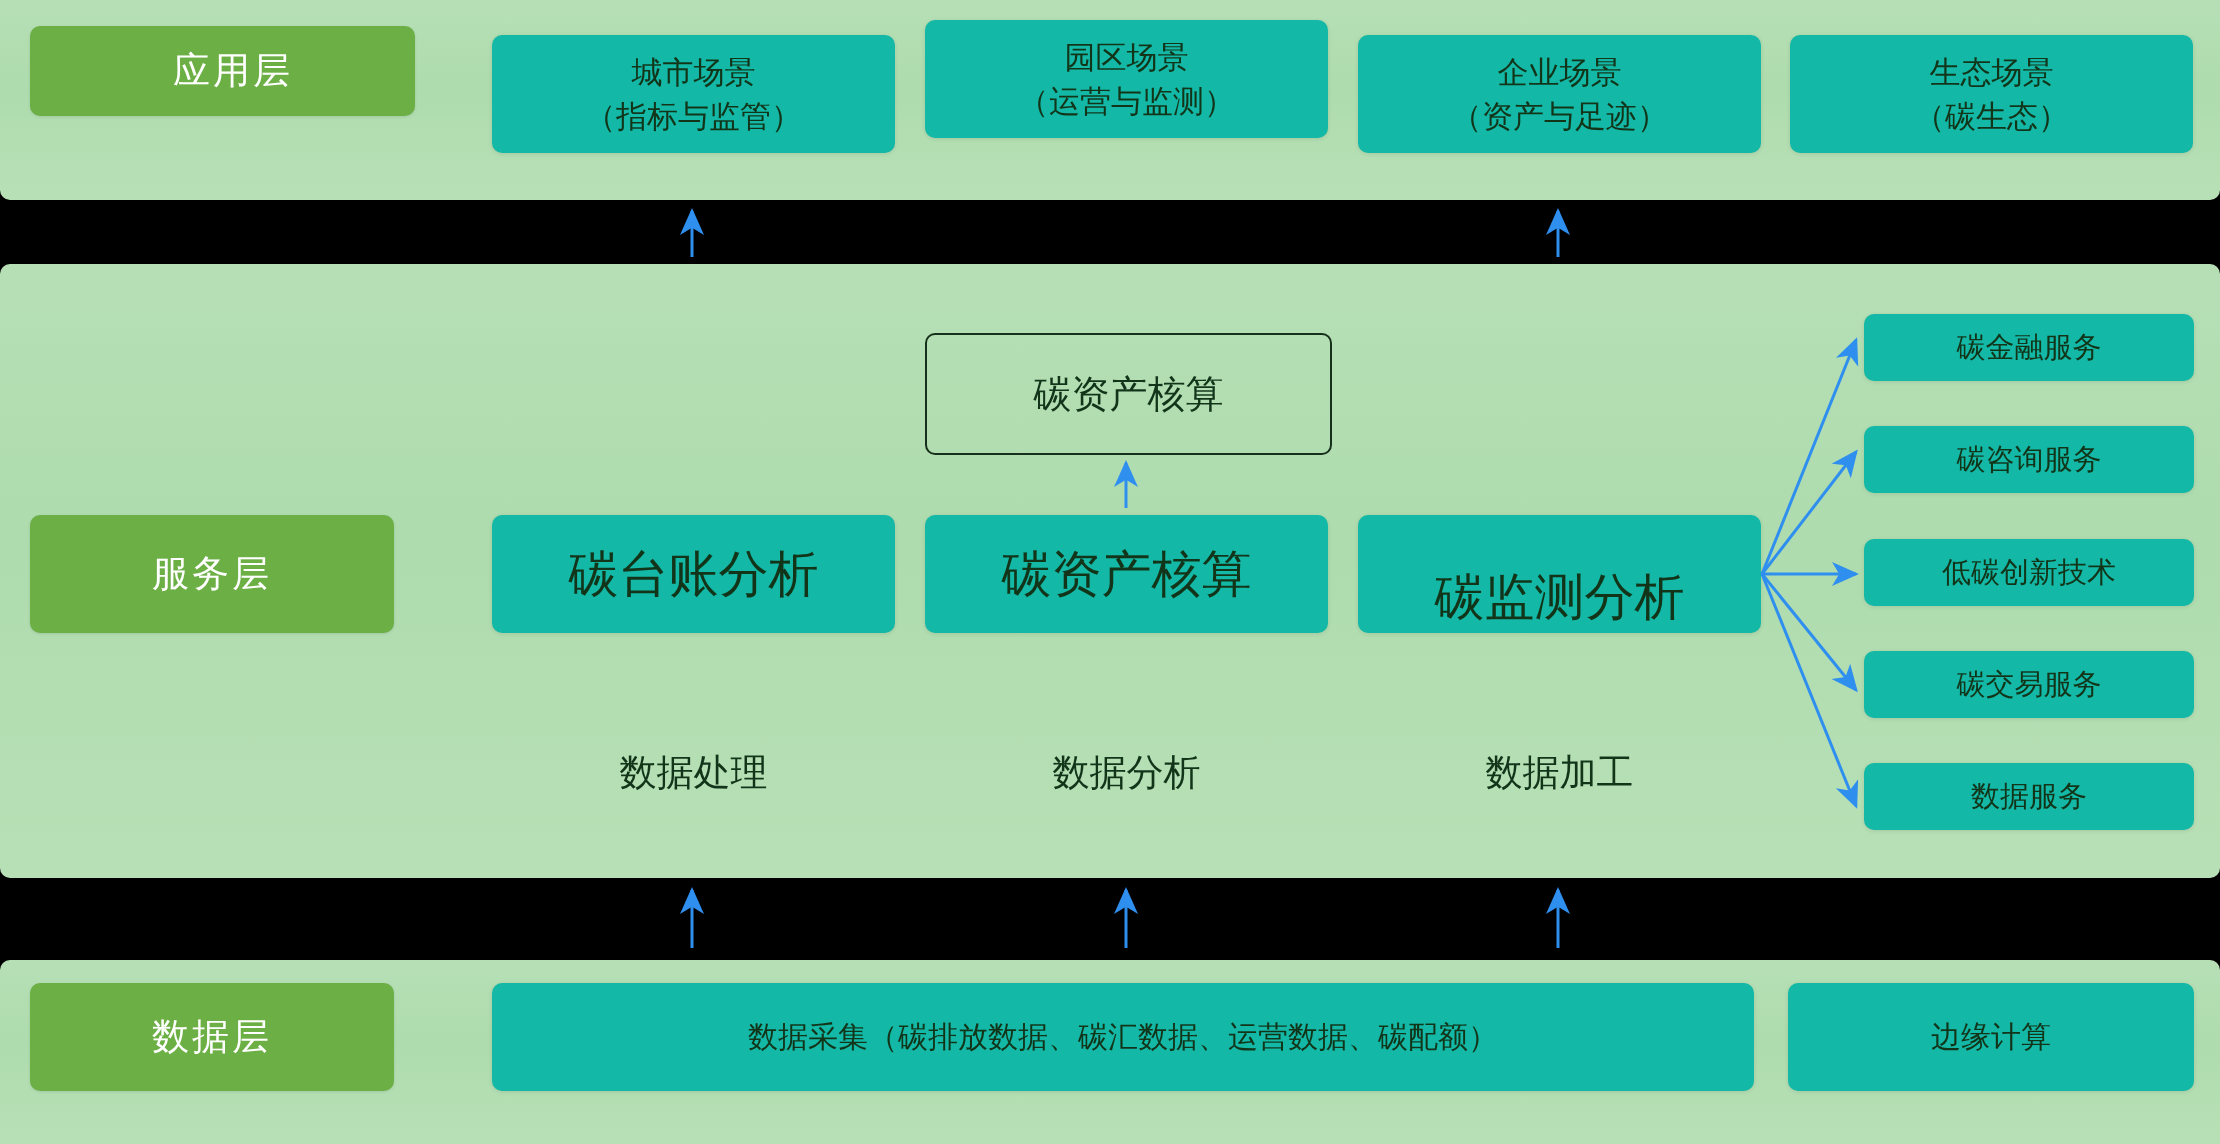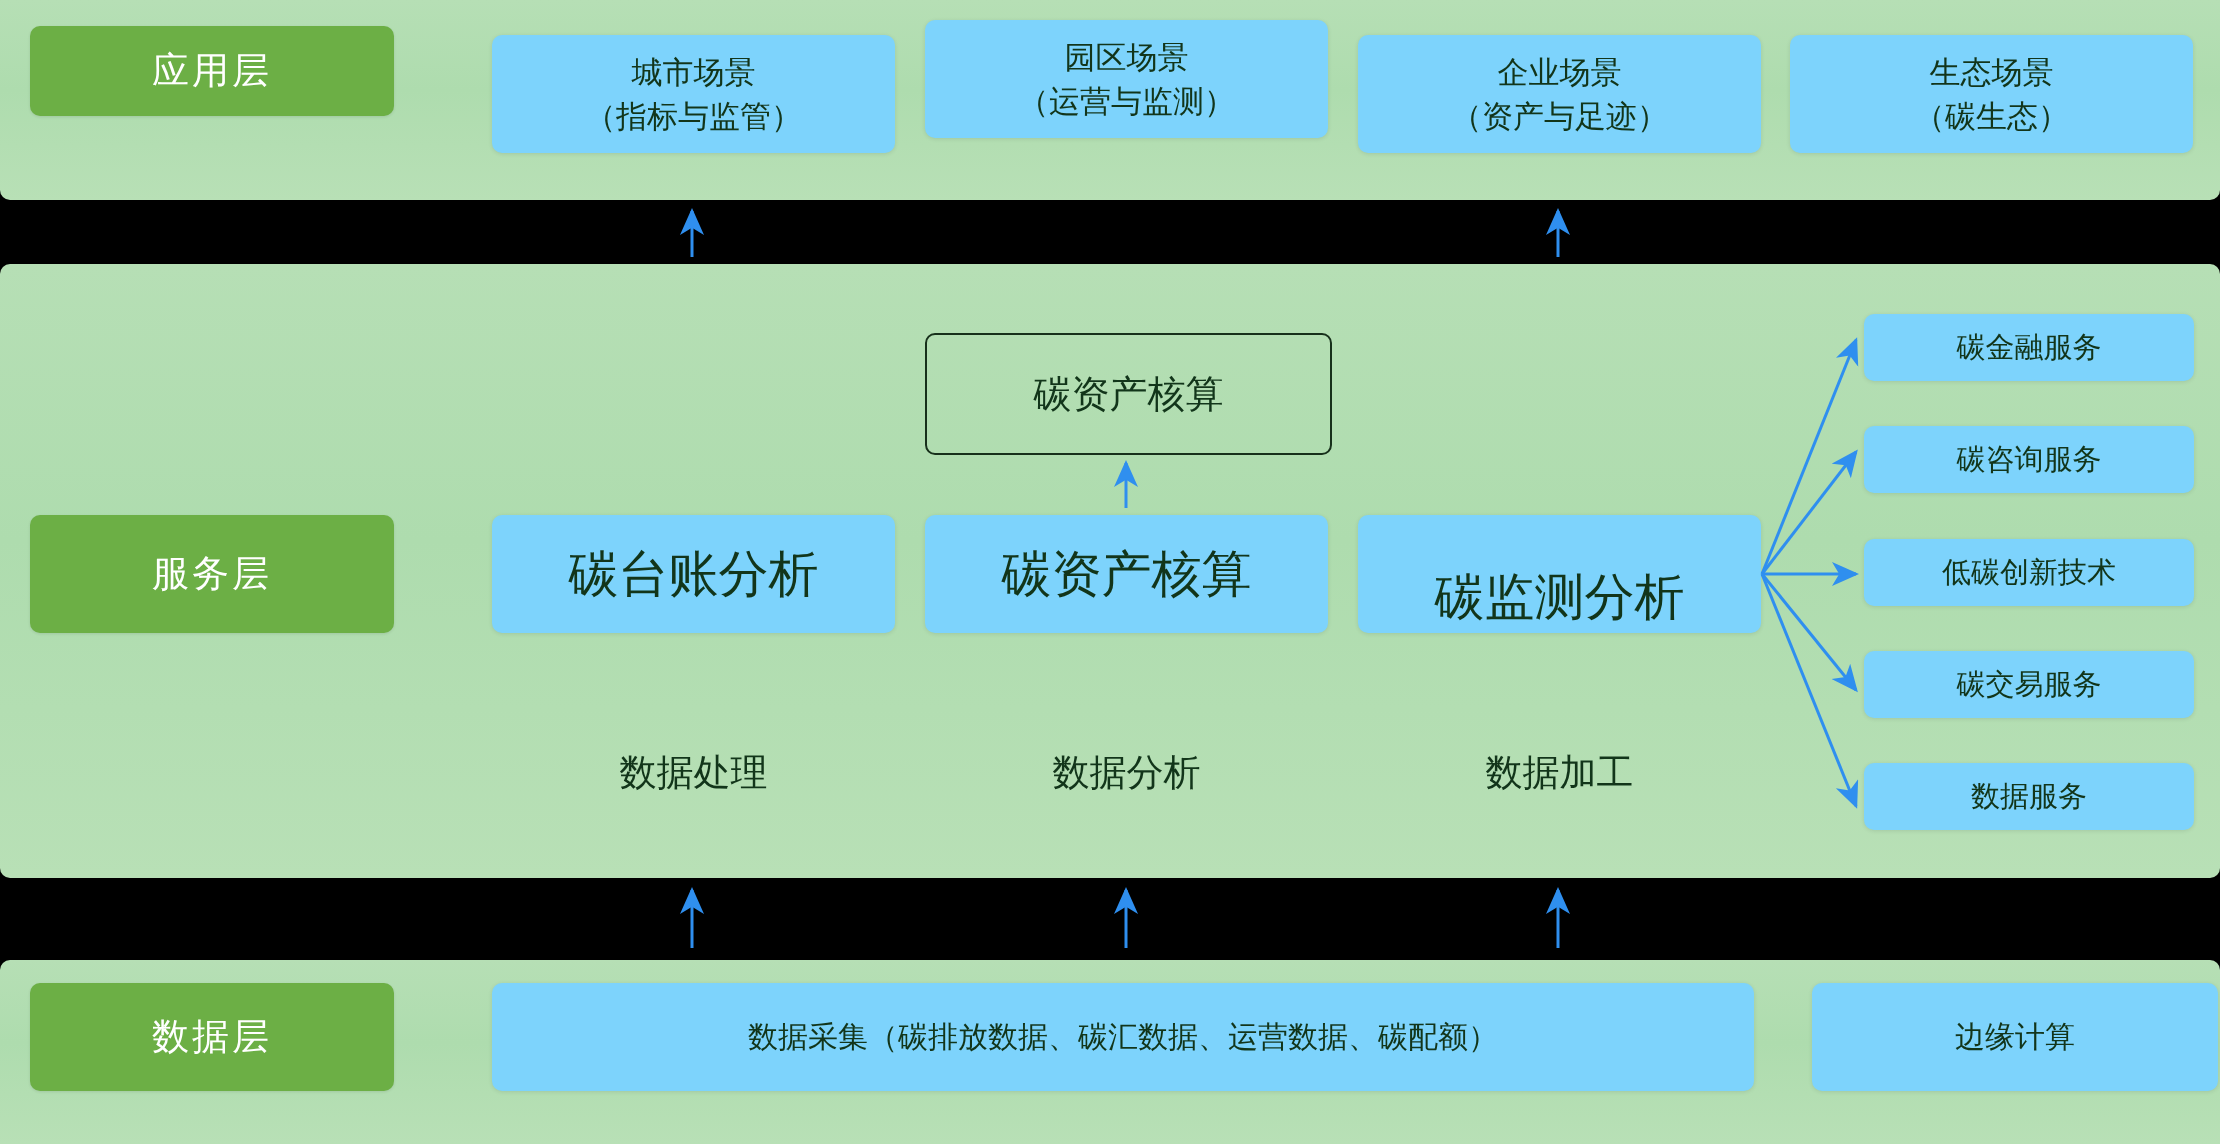--- a/index.html
+++ b/index.html
@@ -49,21 +49,21 @@
     align-items: center;
     justify-content: center;
     font-size: 37px;
     letter-spacing: 3px;
     box-shadow: 0 1px 3px rgba(0,0,0,0.10);
   }
 
   
   .card {
     position: absolute;
-    background: #7dd3fc;
+    background: #14b8a6;
     border-radius: 10px;
     display: flex;
     flex-direction: column;
     align-items: center;
     justify-content: center;
     color: #12351a;
     box-shadow: 0 1px 4px rgba(0,0,0,0.10);
     text-align: center;
     line-height: 1.42;
   }
@@ -111,21 +111,21 @@
 </head>
 <body>
 
 <div id="canvas">
 
   <div class="black-gap g1"></div>
   <div class="black-gap g2"></div>
 
   <div class="band app"></div>
 
-  <div class="layer-chip" style="left:30px; top:26px; width:364px; height:90px;">
+  <div class="layer-chip" style="left:30px; top:26px; width:364px; height:90px;padding-left:21px;">
     <span>应用层</span>
   </div>
 
   <div class="card scene-card" style="left:492px; top:35px; width:403px; height:118px;">
     <span class="l1">城市场景</span>
     <span class="l2">（指标与监管）</span>
   </div>
 
   <div class="card scene-card" style="left:925px; top:20px; width:403px; height:118px;">
     <span class="l1">园区场景</span>
@@ -199,21 +199,21 @@
   <div class="band data"></div>
 
   <div class="layer-chip" style="left:30px; top:983px; width:364px; height:108px;">
     <span>数据层</span>
   </div>
 
   <div class="card data-card" style="left:492px; top:983px; width:1262px; height:108px;">
     <span>数据采集（碳排放数据、碳汇数据、运营数据、碳配额）</span>
   </div>
 
-  <div class="card data-card" style="left:1788px; top:983px; width:406px; height:108px;margin-left:24px;">
+  <div class="card data-card" style="left:1788px; top:983px; width:406px; height:108px;">
     <span>边缘计算</span>
   </div>
 
   <svg id="arrows" viewBox="0 0 2220 1144" xmlns="http://www.w3.org/2000/svg">
     <defs>
       <marker id="ah" markerWidth="10" markerHeight="10" refX="8" refY="4" orient="auto" markerUnits="strokeWidth">
         <path d="M0,0 L9,4 L0,8 L2.4,4 z" fill="#2f8fef"></path>
       </marker>
     </defs>
 

